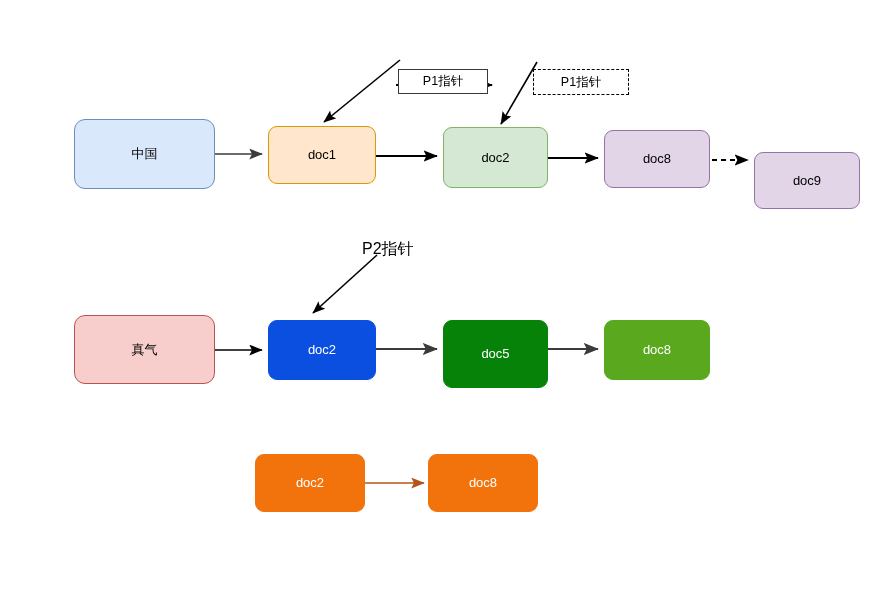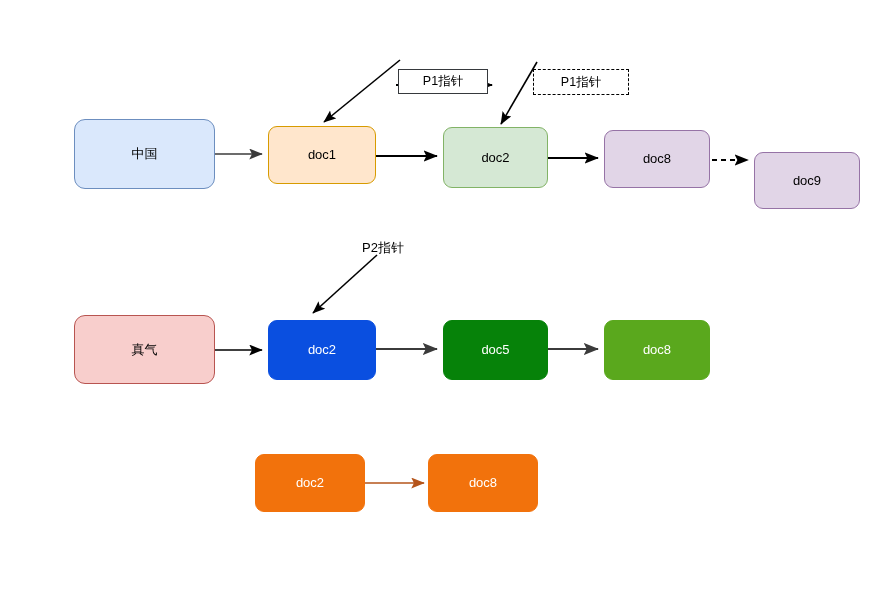--- a/index.html
+++ b/index.html
@@ -55,21 +55,21 @@
     background: #ffffff;
     white-space: nowrap;
     margin-top: 32px;
   }
   .label-box.solid { border: 1px solid #36393d; }
   .label-box.dashed { border: 1.6px dashed #000000; }
   .label-box.dotted { border: 1.4px dotted #444444; }
 
   .plain-label {
     position: absolute;
-    font-size: 13px;
+    font-size: 16px;
     color: #000000;
     background: transparent;
     white-space: nowrap;
   }
 </style>
 </head>
 <body>
 
 <div id="canvas">
 
@@ -126,21 +126,21 @@
   </div>
 
   <div class="node sharp" style="left:74px; top:315px; width:141px; height:69px; background:#f8cecc; border-color:#b85450; color:#000000;">
     <span>真气</span>
   </div>
 
   <div class="node rounded" style="left:268px; top:320px; width:108px; height:60px; background:#0a4fe0; border-color:#0a4fe0; color:#ffffff;">
     <span>doc2</span>
   </div>
 
-  <div class="node rounded" style="left:443px; top:320px; width:105px; height:60px; background:#068209; border-color:#068209; color:#ffffff;">
+  <div class="node rounded" style="left:443px; top:320px; width:105px; height:68px; background:#068209; border-color:#068209; color:#ffffff;">
     <span>doc5</span>
   </div>
 
   <div class="node rounded" style="left:604px; top:320px; width:106px; height:60px; background:#5aa81d; border-color:#5aa81d; color:#ffffff;">
     <span>doc8</span>
   </div>
 
   <div class="node rounded" style="left:255px; top:454px; width:110px; height:58px; background:#f2720c; border-color:#f2720c; color:#ffffff;">
     <span>doc2</span>
   </div>

